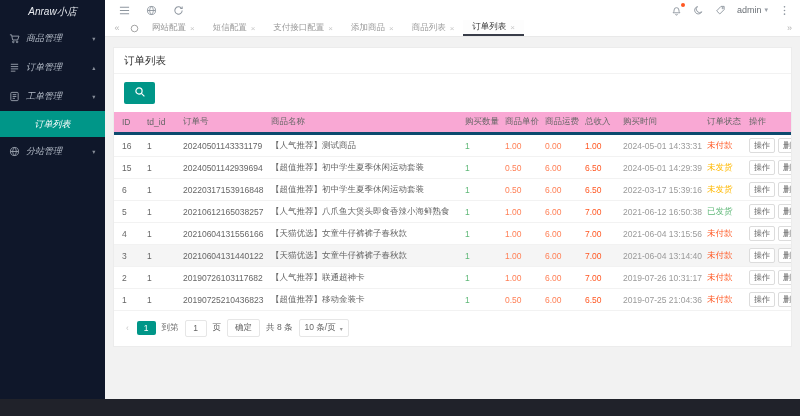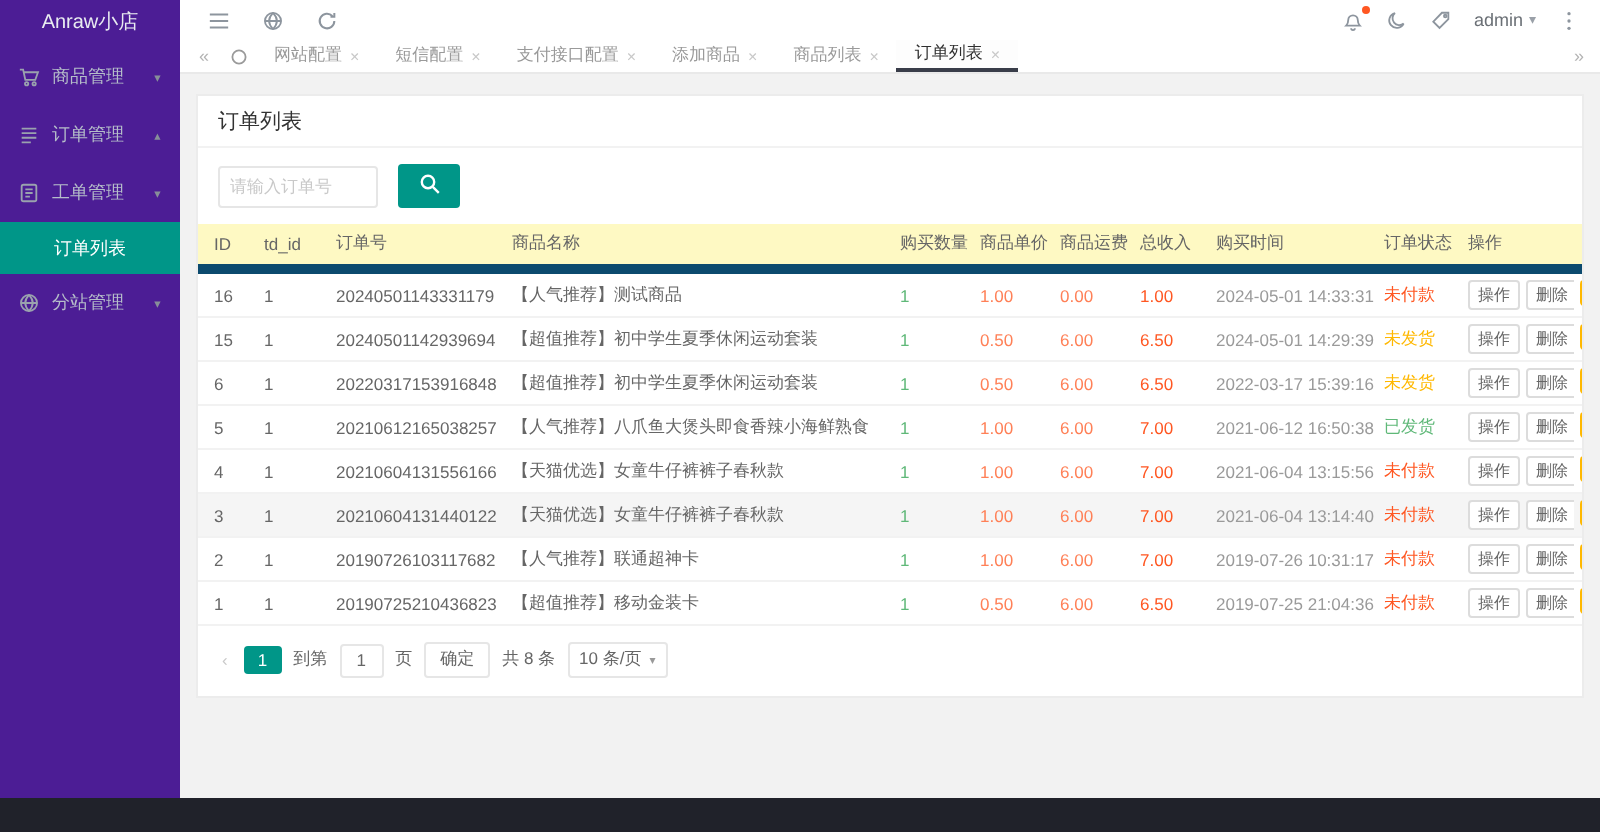--- a/index.html
+++ b/index.html
@@ -1,21 +1,21 @@
 <!DOCTYPE html>
 <html><head>
 <meta charset="utf-8">
 <style>
   * { margin:0; padding:0; box-sizing:border-box; }
   html,body { width:800px; height:416px; overflow:hidden; background:#f2f2f2;
               font-family:"Liberation Sans","DejaVu Sans",sans-serif; }
   .app { position:relative; display:flex; width:800px; height:416px; }
 
   
-  .sidebar { width:90px; flex-shrink:0; background:#4c1d95; color:#b5bdc9; z-index:2; }
+  .sidebar { width:105px; flex-shrink:0; background:#0f172a; color:#b5bdc9; z-index:2;font-style:italic; }
   .logo { height:24px; line-height:24px; text-align:center; color:#e8ebf0; font-size:10px; }
   .side-item { height:29px; display:flex; align-items:center; padding:0 9px; font-size:9px; cursor:pointer; }
   .side-item .icon { width:13px; height:11px; margin-right:4px; display:flex; align-items:center; color:#9aa2ae; }
   .side-item .lbl { flex:1; white-space:nowrap; }
   .side-item .caret { font-size:7px; color:#878e99; transform:scale(.9); }
   .sub-item { height:26px; line-height:26px; background:#009688; color:#fff; font-size:9px; text-align:center; cursor:pointer; }
 
   
   .main { flex:1; display:flex; flex-direction:column; background:#f2f2f2; min-width:0; }
 
@@ -49,22 +49,22 @@
   .card-header { padding:6px 10px 5px; font-size:10.5px; color:#333;
                  border-bottom:1px solid #f2f2f2; }
   .search-row { padding:8px 10px; display:flex; gap:10px; align-items:center; }
   .search-input { width:80px; height:21px; border:1px solid #e6e6e6; border-radius:2px;
                   font-size:8.5px; padding:0 5px; color:#666; outline:none; }
   .search-input::placeholder { color:#c9c9c9; }
   .search-btn { width:31px; height:22px; background:#009688; border:none; border-radius:2px;
                 display:flex; align-items:center; justify-content:center; cursor:pointer; }
 
   table { border-collapse:collapse; table-layout:fixed; width:706px; }
-  th { background:#fef9c3; color:#666; font-weight:normal; font-size:8.5px;
-       text-align:left; padding:4px 3px; border-bottom:5px solid #0c4a6e; white-space:nowrap; }
+  th { background:#f9a8d4; color:#666; font-weight:normal; font-size:8.5px;
+       text-align:left; padding:4px 3px; border-bottom:3px solid #0c4a6e; white-space:nowrap; }
   th:first-child, td:first-child { padding-left:8px; }
   td { font-size:8.5px; color:#666; padding:3px; border-bottom:1px solid #f2f2f2;
        white-space:nowrap; overflow:hidden; height:17px; }
   tr.highlight td { background:#f5f5f5; }
   .c-green { color:#5fb878; }
   .c-orange { color:#ff8057; }
   .c-red-b { color:#ff5722; }
   .c-time { color:#9a9a9a; }
   .st-red { color:#ff5722; } .st-orange { color:#ffb800; } .st-green { color:#5fb878; }
   .mini-btn { display:inline-block; border:1px solid #dcdcdc; background:#fff; color:#666;
@@ -227,21 +227,20 @@
       </span>
         </span>
       <span class="tabbar-more">»</span>
     </div>
 
     <div class="content">
       <div class="card">
         <div class="card-header">订单列表</div>
 
         <div class="search-row">
-          <input class="search-input" type="text" placeholder="请输入订单号" style="">
           <button class="search-btn">
             <span>
               <svg width="12" height="12" viewBox="0 0 12 12" fill="none" stroke="#ffffff" stroke-width="1.2">
                   <circle cx="5" cy="5" r="3.1"></circle>
                   <path d="M7.4 7.4l3 3"></path>
                 </svg>
             </span>
           </button>
         </div>
 

